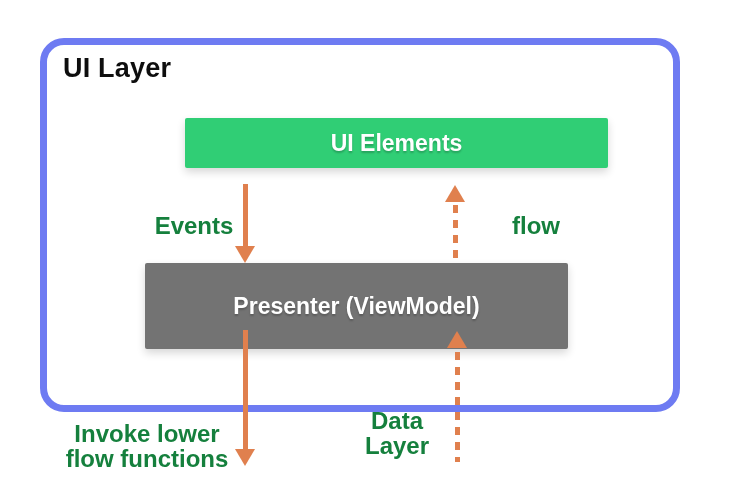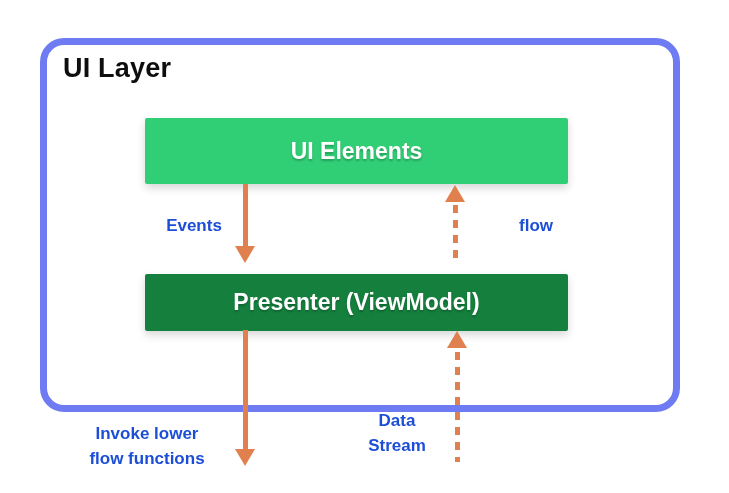--- a/index.html
+++ b/index.html
@@ -45,22 +45,22 @@
     align-items: center;
     justify-content: center;
     color: #ffffff;
     font-size: 23px;
     font-weight: bold;
     text-shadow: 0 2px 2px rgba(0,0,0,0.22);
     border-radius: 2px;
     box-shadow: 0 4px 9px rgba(0,0,0,0.16);
     z-index: 3;
   }
-  .node-green  { top: 118px; height: 66px; background: #30CE75; }
-  .node-orange { top: 274px; height: 57px; background: #15803d; }
+  .node-green  { top: 118px; height: 50px; background: #30CE75; margin-left: 40px; }
+  .node-orange { top: 263px; height: 86px; background: #737373; }
 
   
   .vline {
     position: absolute;
     width: 5px;
     background: #E0804E;
     z-index: 4;
   }
   .dline {
     position: absolute;
@@ -74,23 +74,23 @@
     border-left: 10px solid transparent;
     border-right: 10px solid transparent;
     z-index: 4;
   }
   .head-down { border-top: 17px solid #E0804E; }
   .head-up   { border-bottom: 17px solid #E0804E; }
 
   
   .edge-label {
     position: absolute;
-    color: #1d4ed8;
+    color: #15803d;
     font-weight: bold;
-    font-size: 17px;
+    font-size: 24px;
     text-align: center;
     line-height: 25px;
     z-index: 5;
   }
 </style>
 </head>
 <body>
 
 <div class="stage">
 
@@ -117,16 +117,16 @@
   <div class="head head-down" style="left:235px; top:449px;"></div>
   <div class="edge-label" style="left:61px; top:421px; width:172px;">
     <span>Invoke lower</span><br>
     <span>flow functions</span>
   </div>
 
   <div class="head head-up" style="left:447px; top:331px;"></div>
   <div class="dline" style="left:455px; top:352px; height:110px;"></div>
   <div class="edge-label" style="left:347px; top:408px; width:100px;">
     <span>Data</span><br>
-    <span>Stream</span>
+    <span>Layer</span>
   </div>
 
 </div>
 
 </body></html>

